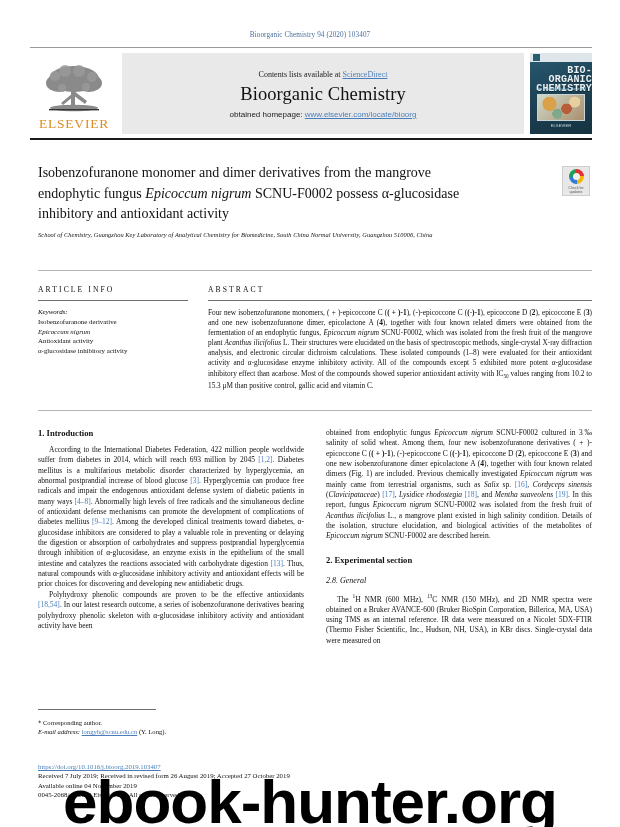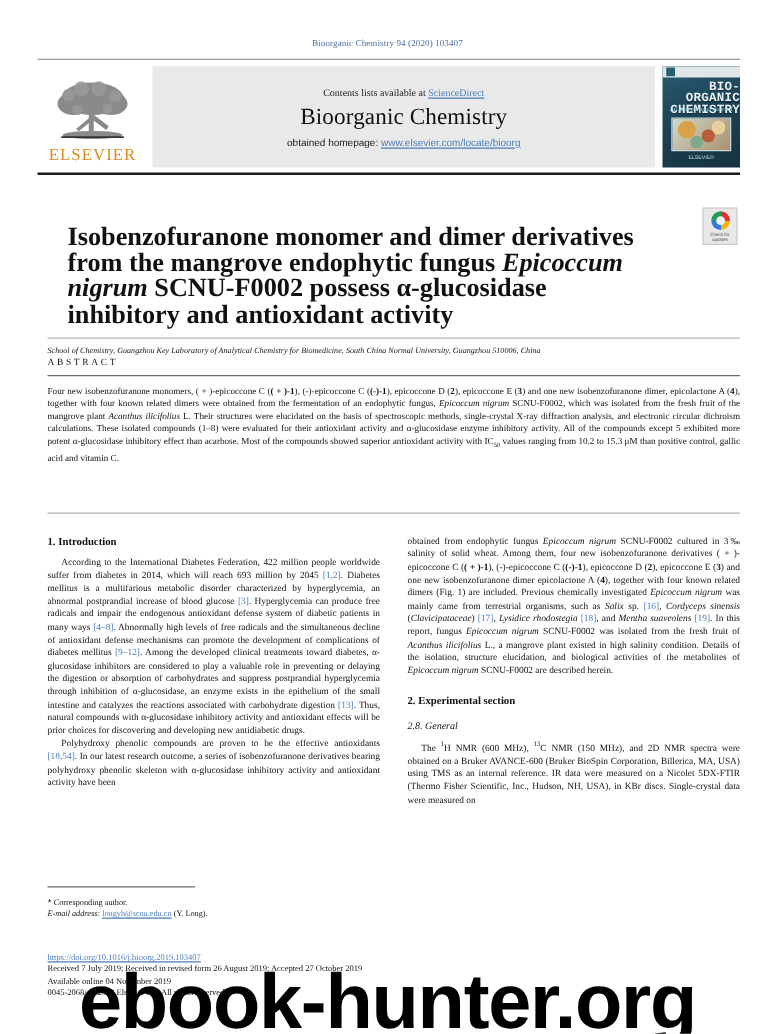--- a/index.html
+++ b/index.html
@@ -151,25 +151,25 @@
     text-align:center; font-size:4.2px; color:#c6dbe4;
     font-family:"Liberation Sans", sans-serif;
   }
 
   
   .title-block {
     position: absolute;
     top: 163px; left: 38px; right: 28px;
   }
   .art-title {
-    font-size: 21px;
+    font-size: 14px;
     line-height: 20.5px;
-    font-weight: 700;
-    color: #111;
-    margin: 16px;
+    font-weight: 400;
+    color: #111;
+    margin: 0;
     max-width: 455px;
     font-family: "Liberation Serif", serif;
   }
   .art-title i { font-style: italic; }
 
   .crossmark {
     position: absolute;
     top: 3px; right: 2px;
     width: 28px; height: 30px;
     background: #e8e8e8;
@@ -435,20 +435,31 @@
       </div>
     </div>
 
     <div class="affiliation">School of Chemistry, Guangzhou Key Laboratory of Analytical Chemistry for Biomedicine, South China Normal University, Guangzhou 510006, China</div>
   </div>
 
   <div class="title-rule"></div>
 
   <div class="info-abstract">
 
+    <div class="col-info">
+      <div class="sec-head">ARTICLE INFO</div>
+      <div class="sec-rule"></div>
+      <div class="kw-title">Keywords:</div>
+      <ul class="kw-list">
+        <li>Isobenzofuranone derivative</li>
+        <li><i>Epicoccum nigrum</i></li>
+        <li>Antioxidant activity</li>
+        <li>α-glucosidase inhibitory activity</li>
+      </ul>
+    </div>
 
     <div class="col-abs">
       <div class="sec-head">ABSTRACT</div>
       <div class="sec-rule"></div>
       <div class="abs-text">Four new isobenzofuranone monomers, ( + )-epicoccone C (<b>( + )-1</b>), (-)-epicoccone C (<b>(-)-1</b>), epicoccone D (<b>2</b>), epicoccone E (<b>3</b>) and one new isobenzofuranone dimer, epicolactone A (<b>4</b>), together with four known related dimers were obtained from the fermentation of an endophytic fungus, <i>Epicoccum nigrum</i> SCNU-F0002, which was isolated from the fresh fruit of the mangrove plant <i>Acanthus ilicifolius</i> L. Their structures were elucidated on the basis of spectroscopic methods, single-crystal X-ray diffraction analysis, and electronic circular dichroism calculations. These isolated compounds (1–8) were evaluated for their antioxidant activity and α-glucosidase enzyme inhibitory activity. All of the compounds except 5 exhibited more potent α-glucosidase inhibitory effect than acarbose. Most of the compounds showed superior antioxidant activity with IC<sub>50</sub> values ranging from 10.2 to 15.3 μM than positive control, gallic acid and vitamin C.</div>
     </div>
 
   </div>
 
   <div class="abs-rule-bottom"></div>

